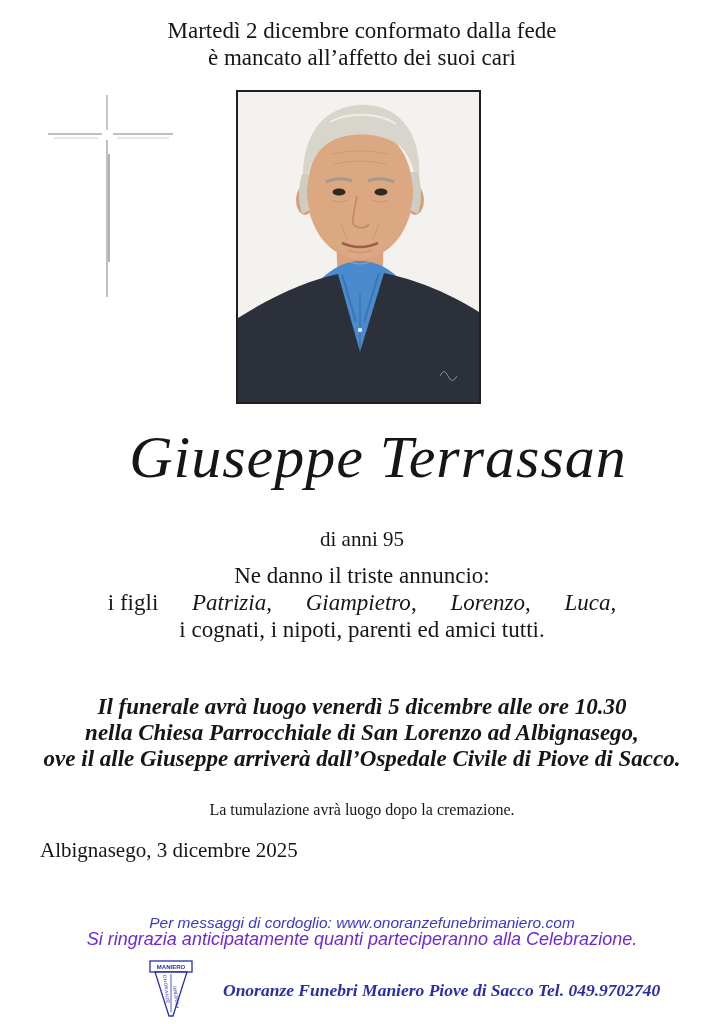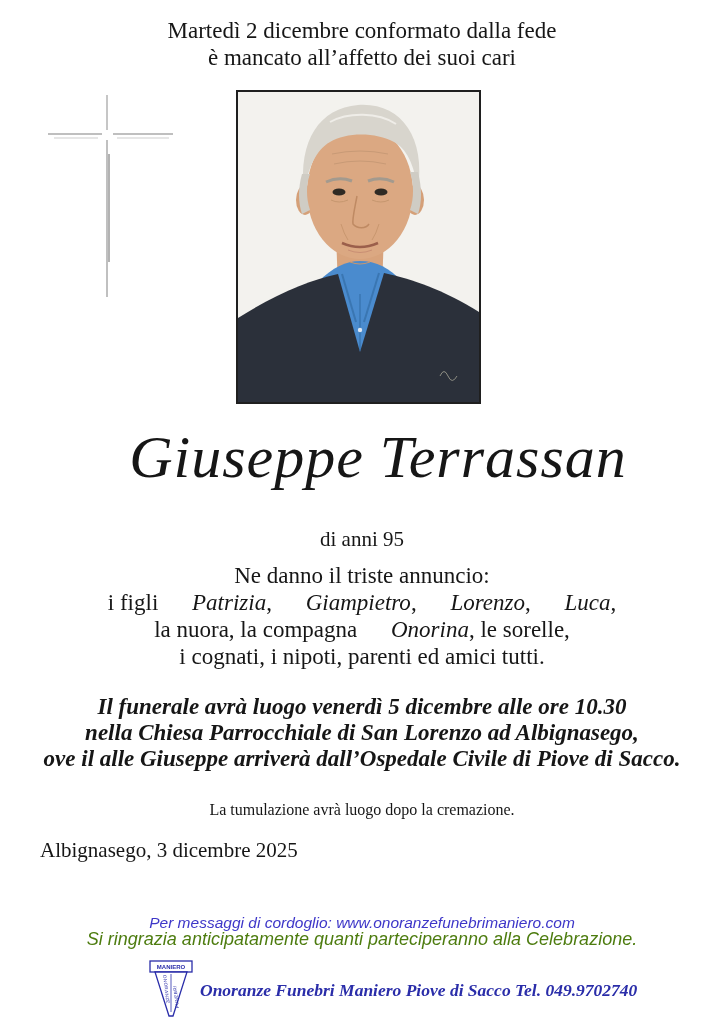--- a/index.html
+++ b/index.html
@@ -64,27 +64,27 @@
     color: #3d36c8;
     margin-top: 29px;
   }
   .condolence-line .url { cursor: pointer; }
 
   .thanks-line {
     top: 928px;
     font-family: "Liberation Sans", "DejaVu Sans", sans-serif;
     font-style: italic;
     font-size: 18px; line-height: 22px;
-    color: #4d7c0f;
+    color: #6d28d9;
     text-align: center;
   }
 
   .footer-row {
     position: absolute; left: 146px; top: 960px;
-    display: flex; align-items: center; gap: 4px;
+    display: flex; align-items: center; gap: 27px;
   }
   .logo-box { width: 50px; height: 60px; flex: 0 0 auto; }
   .company-line {
     font-size: 17.5px;
     font-weight: bold; font-style: italic;
     color: #2a2da9;
     white-space: nowrap;
   }
 </style>
 </head>
@@ -156,21 +156,20 @@
     </svg>
   </div>
 
   <div class="centered deceased-name">Giuseppe Terrassan</div>
 
   <div class="centered age-line">di anni 95</div>
 
   <div class="centered announce-block">
     <div>Ne danno il triste annuncio:</div>
     <div><span>i figli </span><i>Patrizia</i><span>, </span><i>Giampietro</i><span>, </span><i>Lorenzo</i><span>, </span><i>Luca</i><span>,</span></div>
-    <div><span>la nuora, la compagna </span><i>Onorina</i><span>, le sorelle,</span></div>
     <div>i cognati, i nipoti, parenti ed amici tutti.</div>
   </div>
 
   <div class="centered funeral-block">
     <div>Il funerale avrà luogo venerdì 5 dicembre alle ore 10.30</div>
     <div>nella Chiesa Parrocchiale di San Lorenzo ad Albignasego,</div>
     <div>ove il alle Giuseppe arriverà dall’Ospedale Civile di Piove di Sacco.</div>
   </div>
 
   <div class="centered burial-line">La tumulazione avrà luogo dopo la cremazione.</div>

